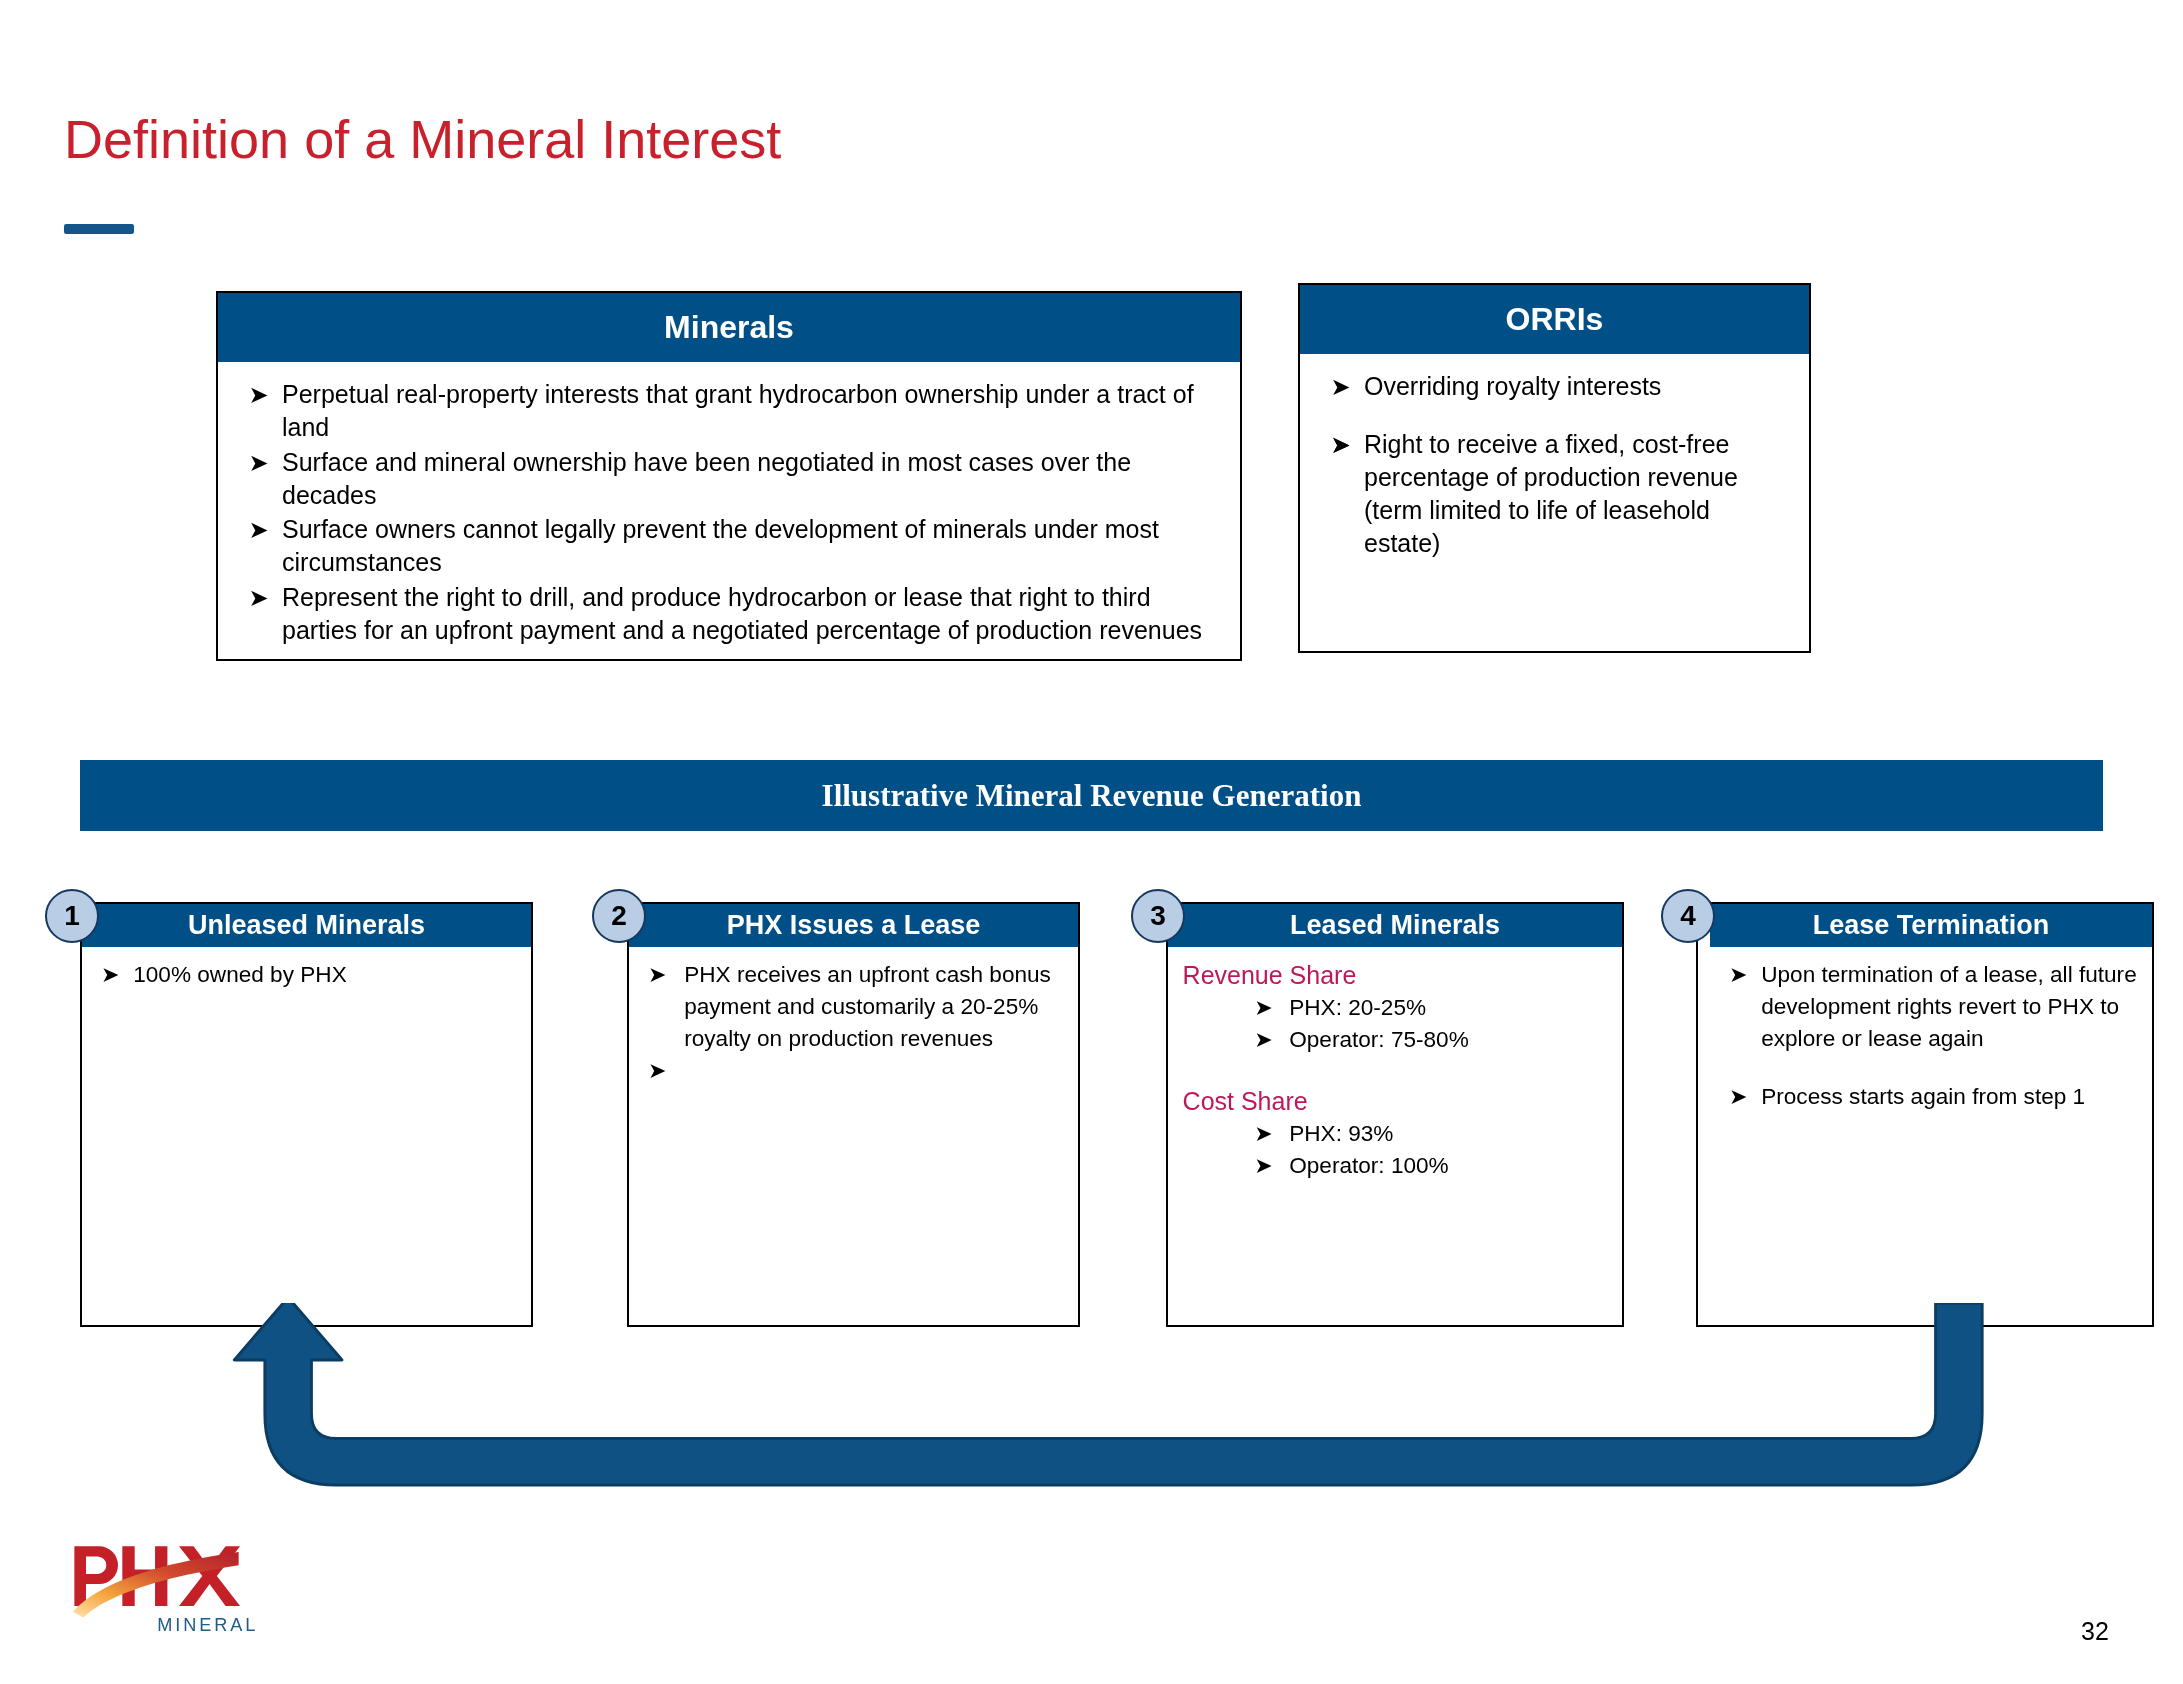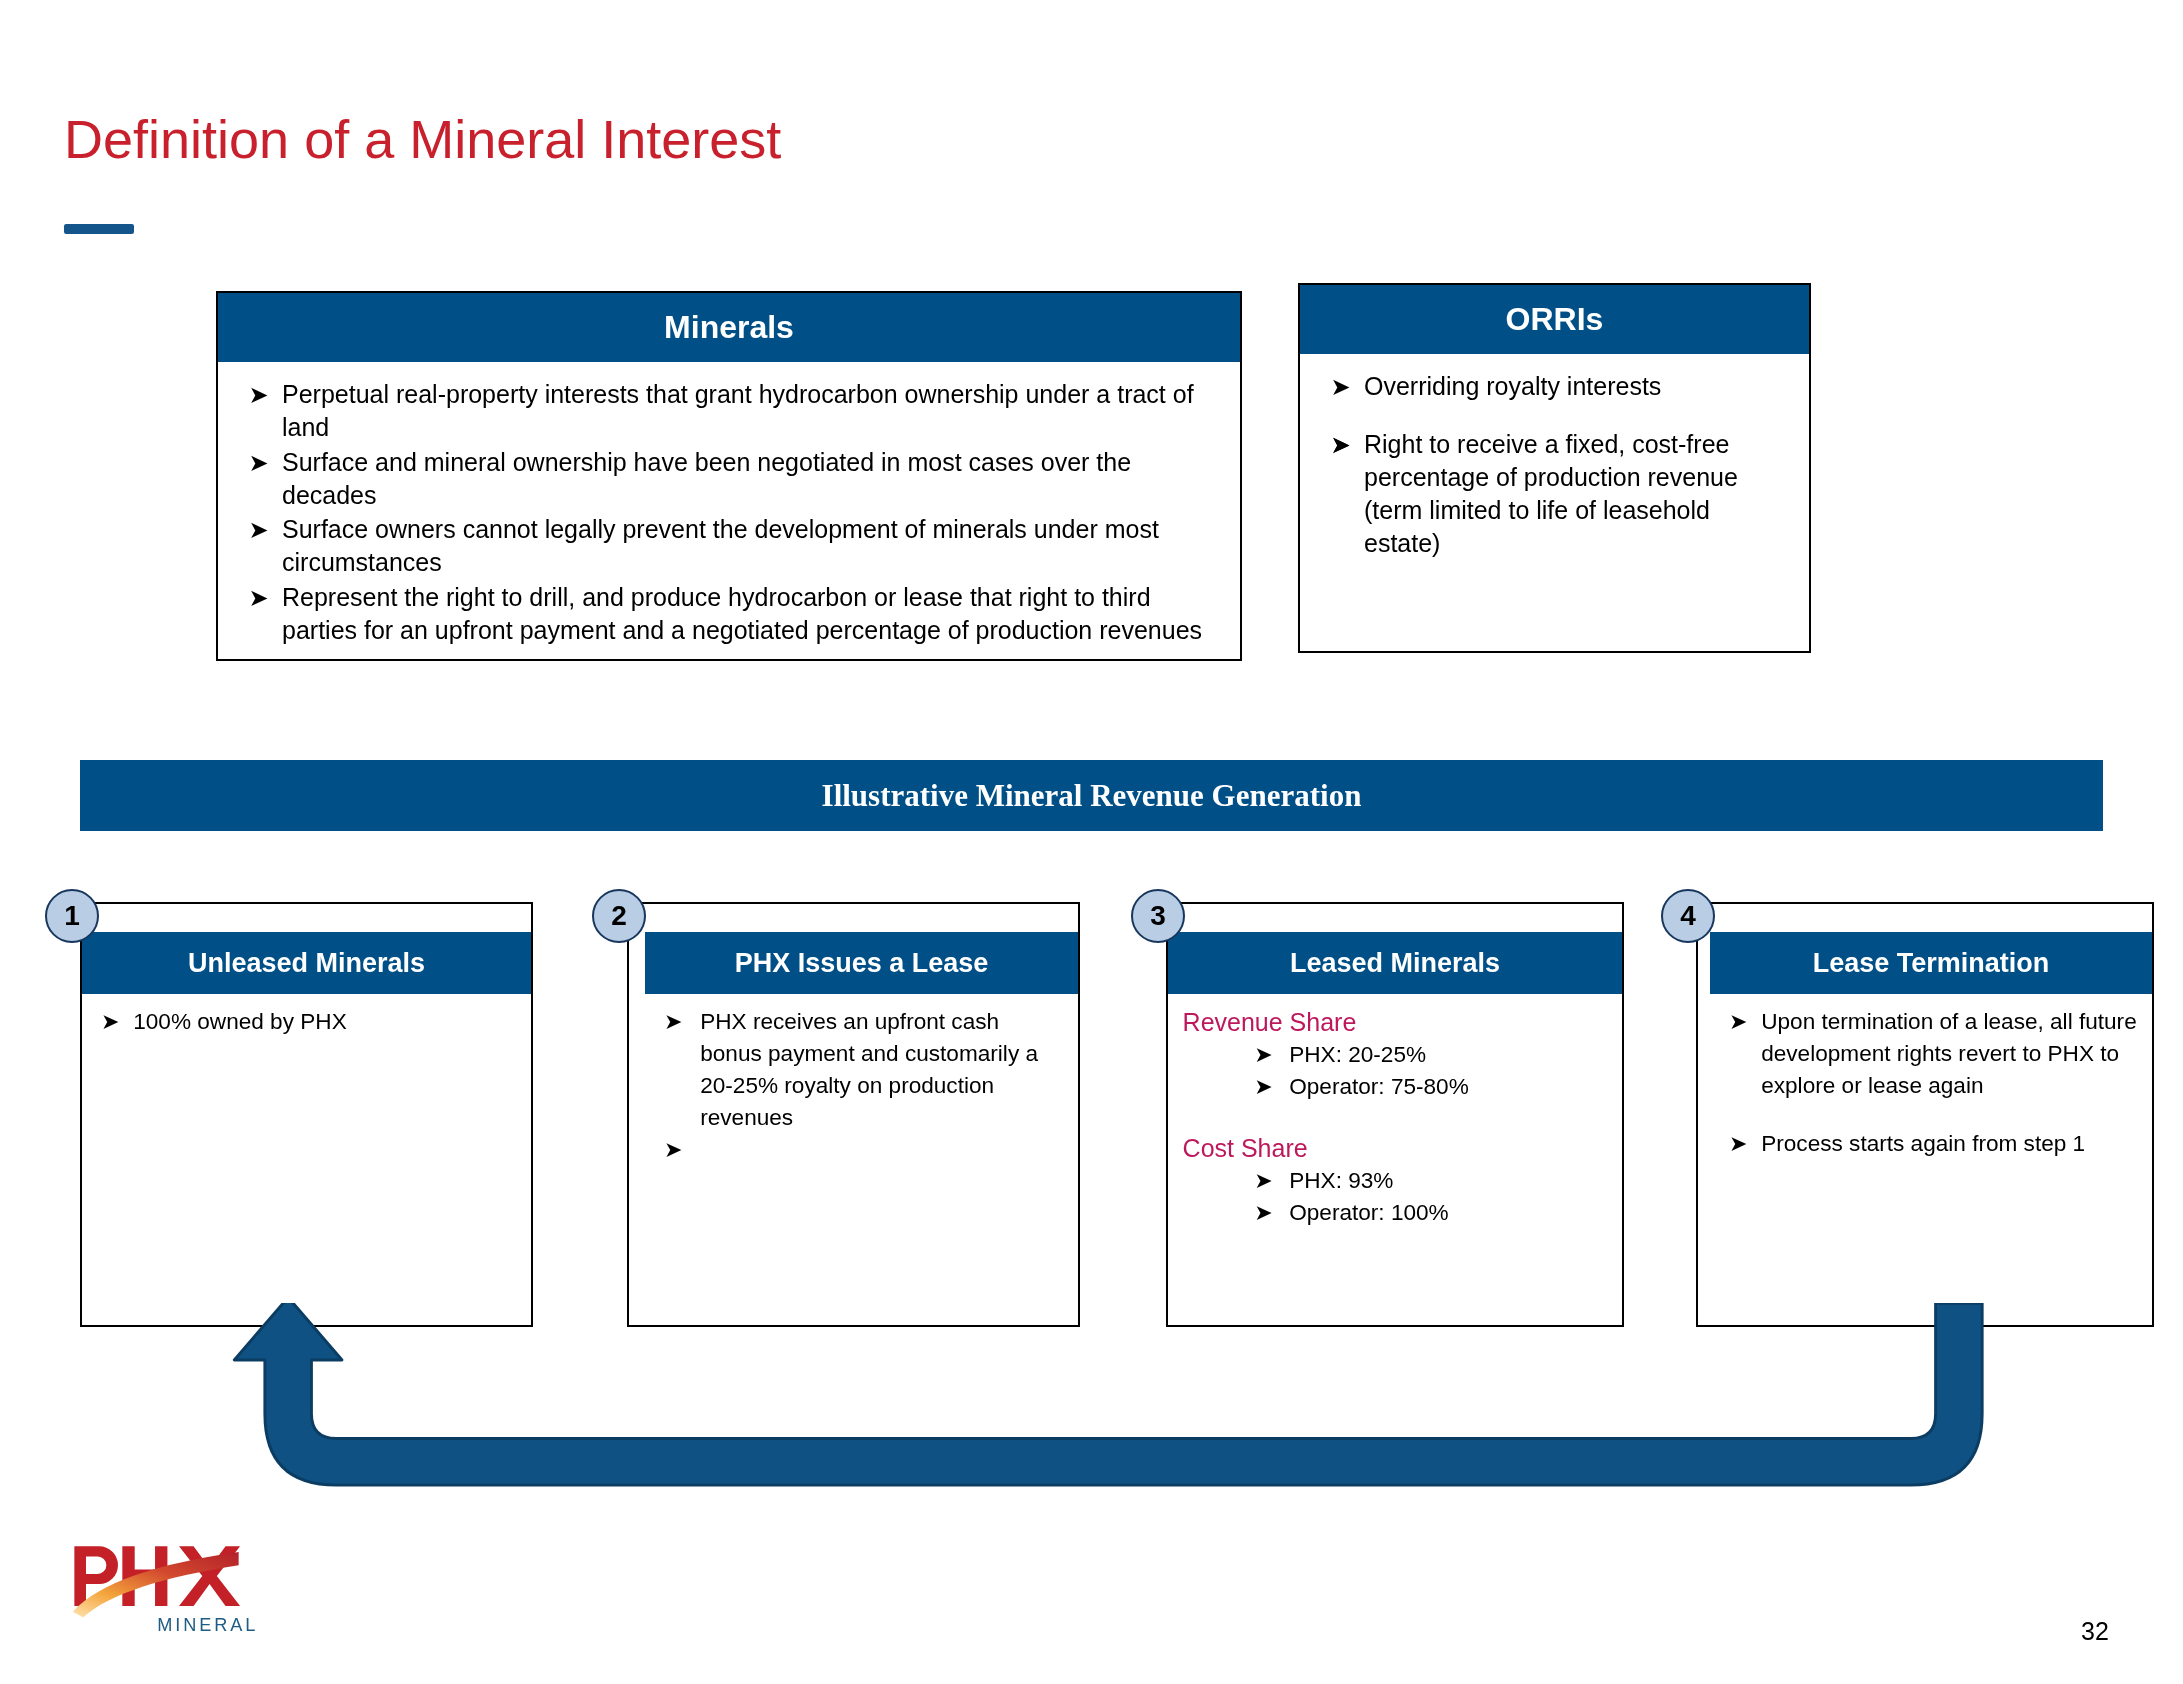--- a/index.html
+++ b/index.html
@@ -53,27 +53,27 @@
 
   
   #banner{
     position:absolute;left:80px;top:760px;width:2023px;height:71px;
     background:#005087;color:#ffffff;font-size:31px;font-weight:bold;
     display:flex;align-items:center;justify-content:center;font-family:Liberation Serif, serif;
   }
 
   
   .step-card{position:absolute;border:2.2px solid #000000;background:#ffffff;box-sizing:border-box;top:902px;height:425px;}
-  .step-card .card-hdr{height:62px;font-size:27px;margin-top:28px;}
+  .step-card .card-hdr{height:43px;font-size:27px;}
   .step-card .card-body{padding:11.6px 13px 0 10.2px;}
   .step-card ul.bul > li{font-size:22.6px;line-height:32px;padding-left:41px;margin-bottom:0;}
   .step-card ul.bul > li .arw{font-size:22px;line-height:32px;left:8.7px;}
 
   #step1{left:80px;width:453px;}
-  #step2{left:627px;width:453px;padding-left:16px;}
+  #step2{left:627px;width:453px;}
   #step3{left:1166px;width:458px;}
   #step4{left:1696px;width:458px;padding-left:12px;}
 
   #step2 ul.bul > li{padding-left:45px;}
   #step4 ul.bul > li{margin-bottom:26px;}
 
   
   .share-head{font-size:25px;line-height:33px;color:#be185d;padding-left:4.4px;}
   .share-list{list-style:none;margin:0 0 29px 0;padding:0;}
   .share-list li{position:relative;padding-left:111px;font-size:22.6px;line-height:32px;color:#000;}

